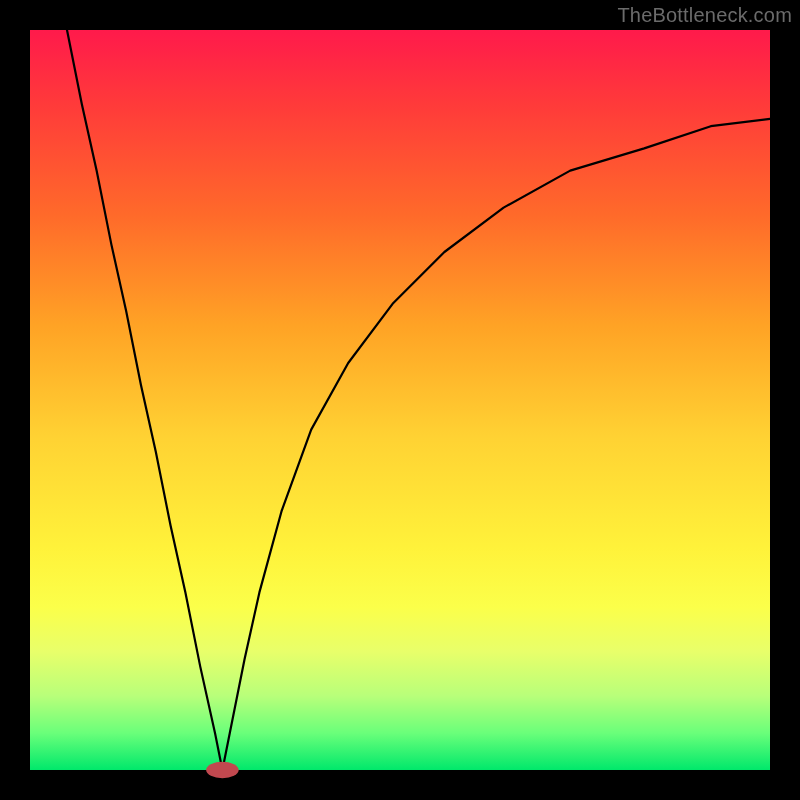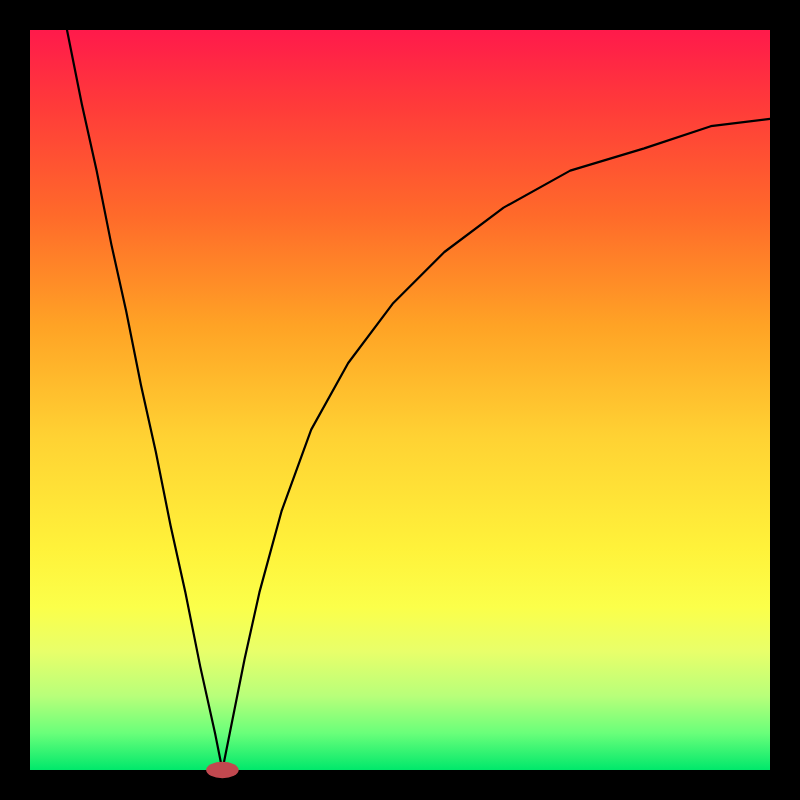--- a/index.html
+++ b/index.html
@@ -71,13 +71,14 @@
 <body>
 
 <div class="frame">
   <div class="plot">
     <svg viewBox="0 0 100 100" preserveAspectRatio="none">
       <path id="left-branch" class="curve" d="M5.00 0.00 L7.00 10.00 L9.00 19.00 L11.00 29.00 L13.00 38.00 L15.00 48.00 L17.00 57.00 L19.00 67.00 L21.00 76.00 L23.00 86.00 L25.00 95.00 L26.00 100.00" vector-effect="non-scaling-stroke"></path>
       <path id="right-branch" class="curve" d="M26.00 100.00 L27.00 95.00 L29.00 85.00 L31.00 76.00 L34.00 65.00 L38.00 54.00 L43.00 45.00 L49.00 37.00 L56.00 30.00 L64.00 24.00 L73.00 19.00 L83.00 16.00 L92.00 13.00 L100.00 12.00" vector-effect="non-scaling-stroke"></path>
       <ellipse id="min-marker" class="marker" cx="26" cy="100" rx="2.2" ry="1.1" fill="#c1484f"></ellipse>
     </svg>
   </div>
+  <div class="watermark">TheBottleneck.com</div>
 </div>
 
 </body></html>

